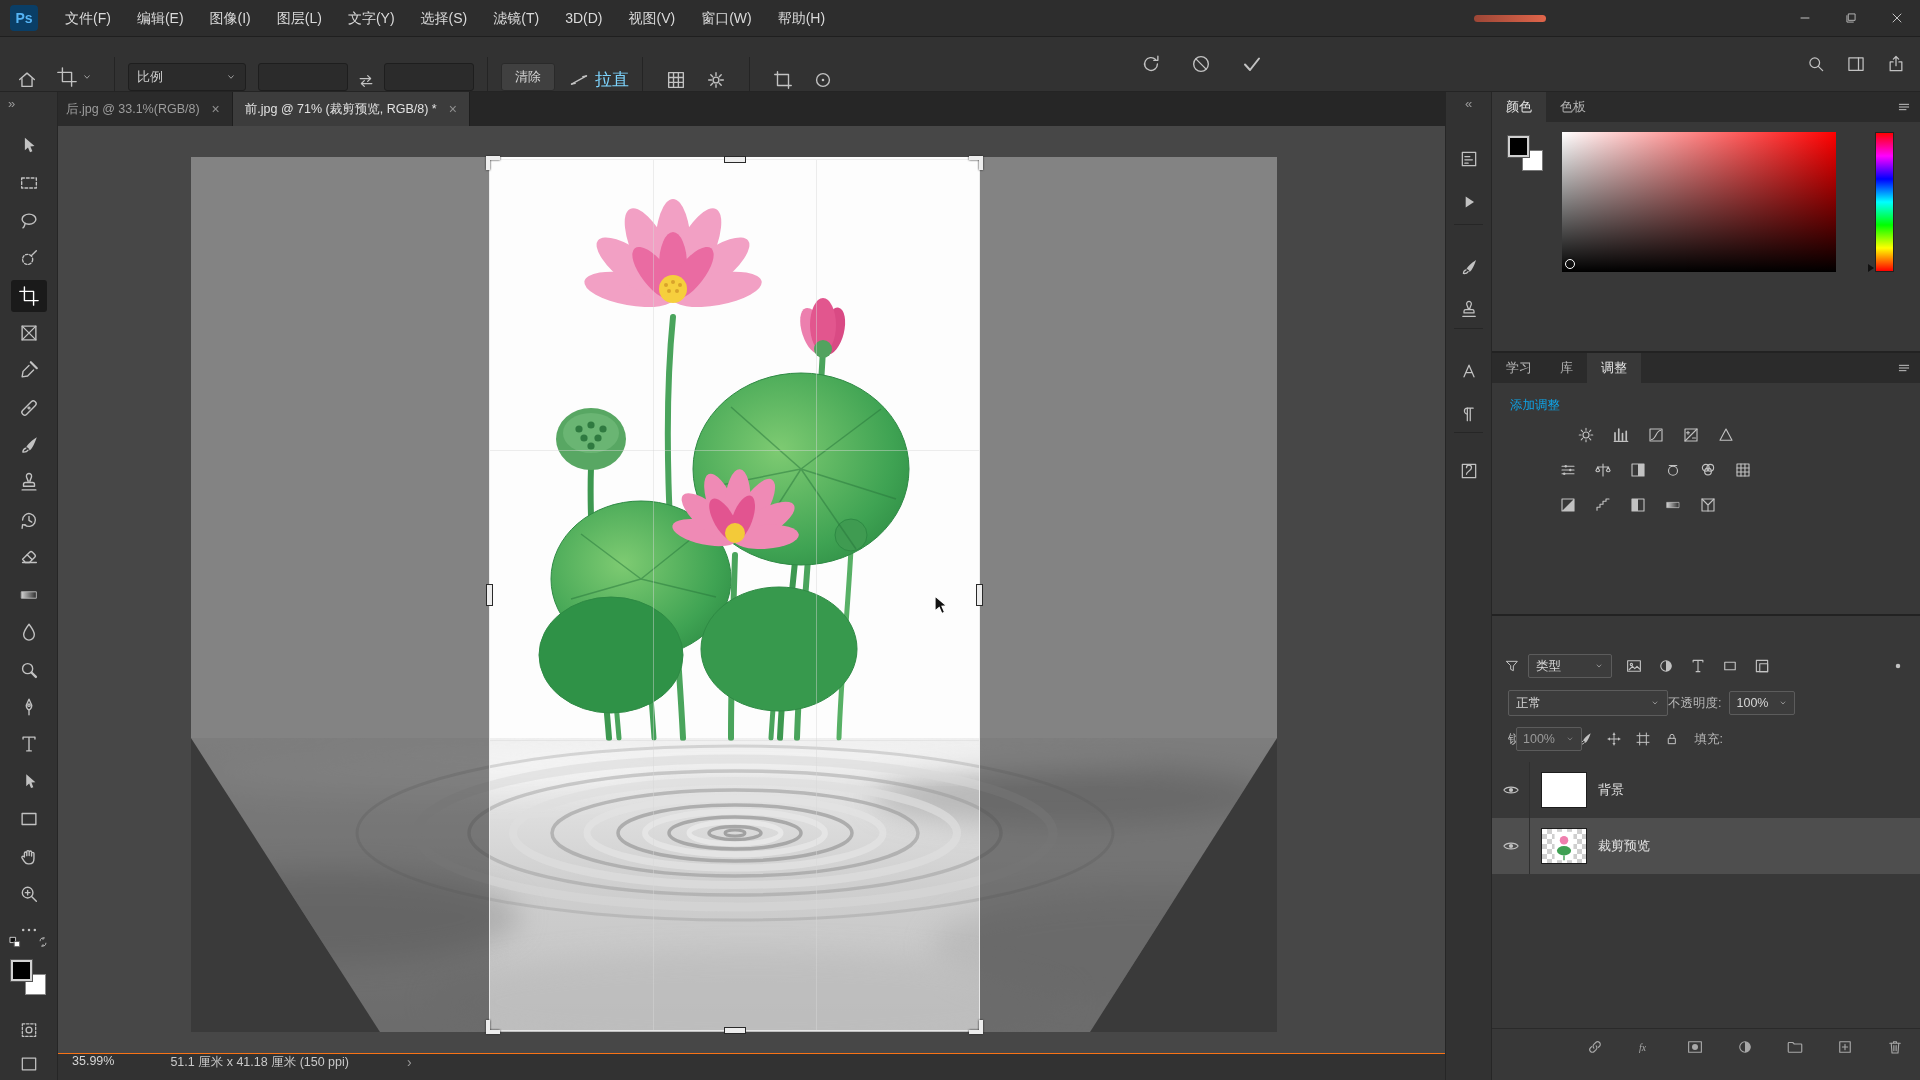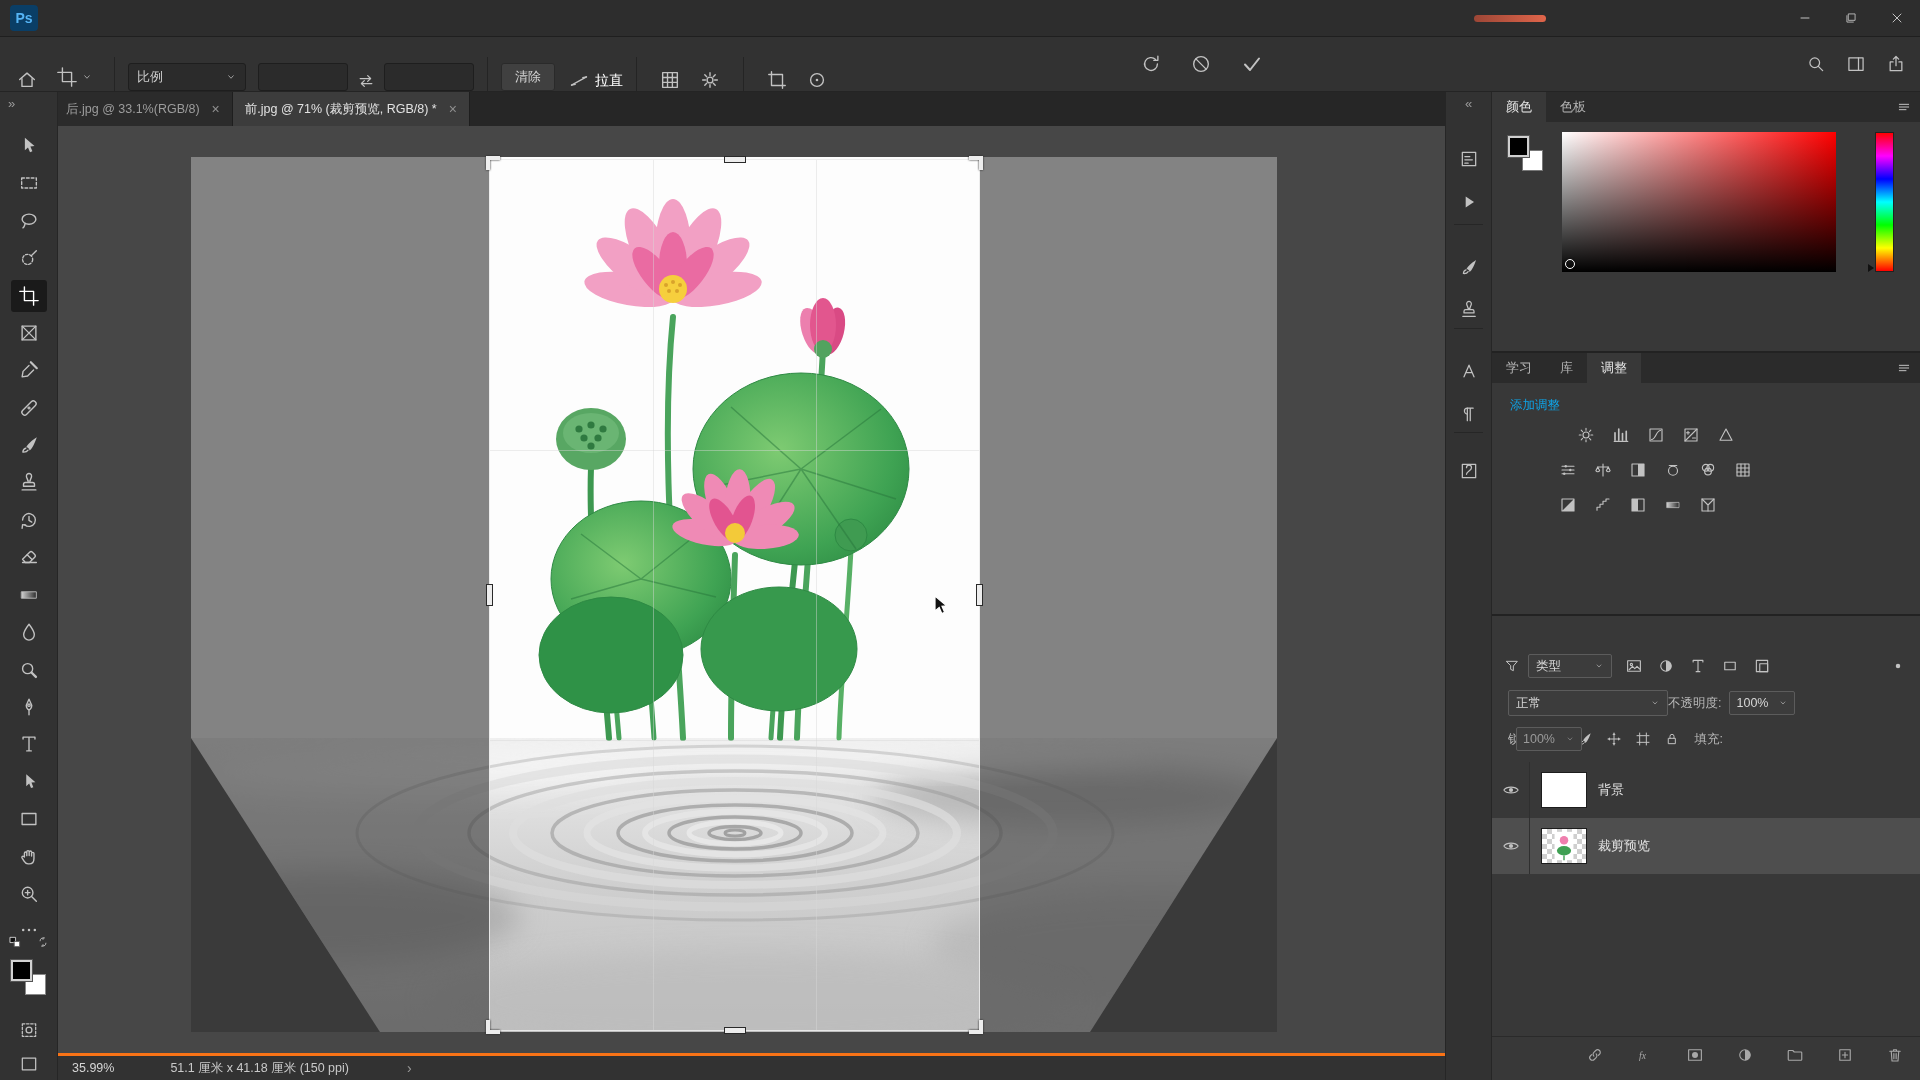--- a/index.html
+++ b/index.html
@@ -25,21 +25,21 @@
   .optionsbar>*{flex-shrink:0}
   .obi{margin:0 9px}
   .ob-home{margin:0 10px 0 16px}
   .tool-preset{display:flex;align-items:center;gap:3px;margin:0 4px;padding:3px 4px;border-radius:3px}
   .sep{width:1px;height:34px;background:#242424;margin:0 13px}
   .ob-select{width:118px;height:28px;background:#2b2b2b;border:1px solid #1e1e1e;border-radius:3px;display:flex;align-items:center;padding:0 8px;font-size:13px;color:#cfcfcf;margin-right:12px}
   .ob-select .spacer{flex:1}
   .ob-input{width:90px;height:28px;background:#2b2b2b;border:1px solid #1e1e1e;border-radius:3px;color:#ddd;font-size:13px;padding:0 6px;outline:none}
   .ob-swap{margin:0 8px}
   .ob-btn{height:28px;background:#404040;border:1px solid #2a2a2a;border-radius:3px;color:#d6d6d6;font-size:13px;padding:0 13px;font-family:inherit}
-  .ob-straighten{display:flex;align-items:center;gap:6px;margin-left:14px;font-size:14px;color:#ffffff}
+  .ob-straighten{display:flex;align-items:center;gap:6px;margin-left:14px;font-size:17px;color:#7dd3fc}
   .ob-commit{position:absolute;left:1140px;top:0;height:100%;display:flex;align-items:center;gap:28px}
   .ob-far{position:absolute;right:14px;top:0;height:100%;display:flex;align-items:center;gap:20px}
 
   
   .tabbar{position:absolute;left:54px;top:92px;height:34px;right:475px;background:#262626;display:flex;align-items:stretch;z-index:10}
   .tab{display:flex;align-items:center;gap:12px;padding:0 12px;font-size:12.5px;background:#2b2b2b;color:#9c9c9c;border-right:1px solid #1e1e1e;max-width:300px;white-space:nowrap}
   .tab.active{background:#3c3c3c;color:#e2e2e2}
   .tabx{color:#8f8f8f;font-size:14px}
 
   
@@ -70,21 +70,21 @@
   .hc-bl{left:-4px;bottom:-4px;border-bottom:4px solid #ededed;border-left:4px solid #ededed}
   .hc-br{right:-4px;bottom:-4px;border-bottom:4px solid #ededed;border-right:4px solid #ededed}
   .he{position:absolute;background:#ededed;border:1px solid #2a2a2a}
   .he-t{left:50%;transform:translateX(-50%);top:-4px;width:22px;height:7px}
   .he-b{left:50%;transform:translateX(-50%);bottom:-4px;width:22px;height:7px}
   .he-l{top:50%;transform:translateY(-50%);left:-4px;width:7px;height:22px}
   .he-r{top:50%;transform:translateY(-50%);right:-4px;width:7px;height:22px}
   .cursor{position:absolute;left:876px;top:469px;z-index:9;pointer-events:none}
 
   
-  .statusbar{position:absolute;left:58px;top:1053px;height:27px;right:475px;background:#323232;border-top:3px solid #f97316;display:flex;align-items:center;font-size:12.5px;color:#c9c9c9;z-index:10}
+  .statusbar{position:absolute;left:58px;top:1053px;height:27px;right:475px;background:#323232;border-top:1px solid #f97316;display:flex;align-items:flex-start;font-size:12.5px;color:#c9c9c9;z-index:10}
   .sb-zoom{padding-left:14px;color:#d5d5d5}
   .sb-info{margin-left:56px}
   .sb-chev{margin-left:58px;color:#9a9a9a;font-size:14px}
 
   
   .panelstrip{position:absolute;left:1445px;top:92px;bottom:0;width:47px;background:#323232;border-left:1px solid #262626;border-right:1px solid #262626;z-index:15}
   .ps-collapse{position:absolute;top:4px;left:50%;transform:translateX(-50%);color:#9a9a9a;font-size:13px}
   .strip-icon{position:absolute;left:50%;transform:translateX(-50%);width:36px;height:34px;display:flex;align-items:center;justify-content:center;border-radius:3px}
   .strip-div{position:absolute;left:8px;right:8px;height:1px;background:#262626}
 
@@ -128,30 +128,43 @@
   .llock{position:absolute;left:0;right:0;top:108px;height:30px;display:flex;align-items:center;padding:0 10px 0 16px}
   .lockicons{display:flex;gap:13px;margin-left:12px;margin-right:14px}
   #layer-rows{position:absolute;top:146px;left:0;right:0;bottom:36px;background:#383838;overflow:hidden}
   .lrow{height:56px;display:flex;align-items:center}
   .lrow.selected{background:#4e4e4e}
   .leye{width:38px;height:100%;display:flex;align-items:center;justify-content:center;border-right:1px solid #2f2f2f}
   .lthumb{width:46px;height:36px;border:1px solid #1d1d1d;margin:0 11px;background:#fff;position:relative;overflow:hidden}
   .lthumb.lotus{background-image:linear-gradient(45deg,#cfcfcf 25%,transparent 25%,transparent 75%,#cfcfcf 75%),linear-gradient(45deg,#cfcfcf 25%,transparent 25%,transparent 75%,#cfcfcf 75%);background-size:10px 10px;background-position:0 0,5px 5px;background-color:#fff}
   .lthumb svg{position:absolute;inset:0;width:100%;height:100%}
   .lname{font-size:13px;color:#e0e0e0}
-  .lbottom{position:absolute;left:0;right:0;bottom:8px;height:36px;border-top:1px solid #2a2a2a;display:flex;align-items:center;justify-content:flex-end;gap:32px;padding-right:16px}
+  .lbottom{position:absolute;left:0;right:0;bottom:16px;height:36px;border-top:1px solid #2a2a2a;display:flex;align-items:center;justify-content:flex-end;gap:32px;padding-right:16px}
   .lb-ic{color:#a8a8a8}
 </style>
 </head>
 <body>
 
 <div id="app">
 
   <header class="menubar">
     <div class="ps-logo">Ps</div>
+    <nav id="menu">
+        <div class="menu-item">文件(F)</div>
+        <div class="menu-item">编辑(E)</div>
+        <div class="menu-item">图像(I)</div>
+        <div class="menu-item">图层(L)</div>
+        <div class="menu-item">文字(Y)</div>
+        <div class="menu-item">选择(S)</div>
+        <div class="menu-item">滤镜(T)</div>
+        <div class="menu-item">3D(D)</div>
+        <div class="menu-item">视图(V)</div>
+        <div class="menu-item">窗口(W)</div>
+        <div class="menu-item">帮助(H)</div>
+      </nav>
     <div class="titlebar-right">
       <div class="progress-pill"></div>
       <span class="winbtn">
           <span class="ic i16">
             <svg viewBox="0 0 24 24" fill="none" stroke="currentColor" stroke-width="1.5" stroke-linecap="round" stroke-linejoin="round">
               <path d="M6 12h12"></path>
             </svg>
           </span>
         </span>
       <span class="winbtn">

